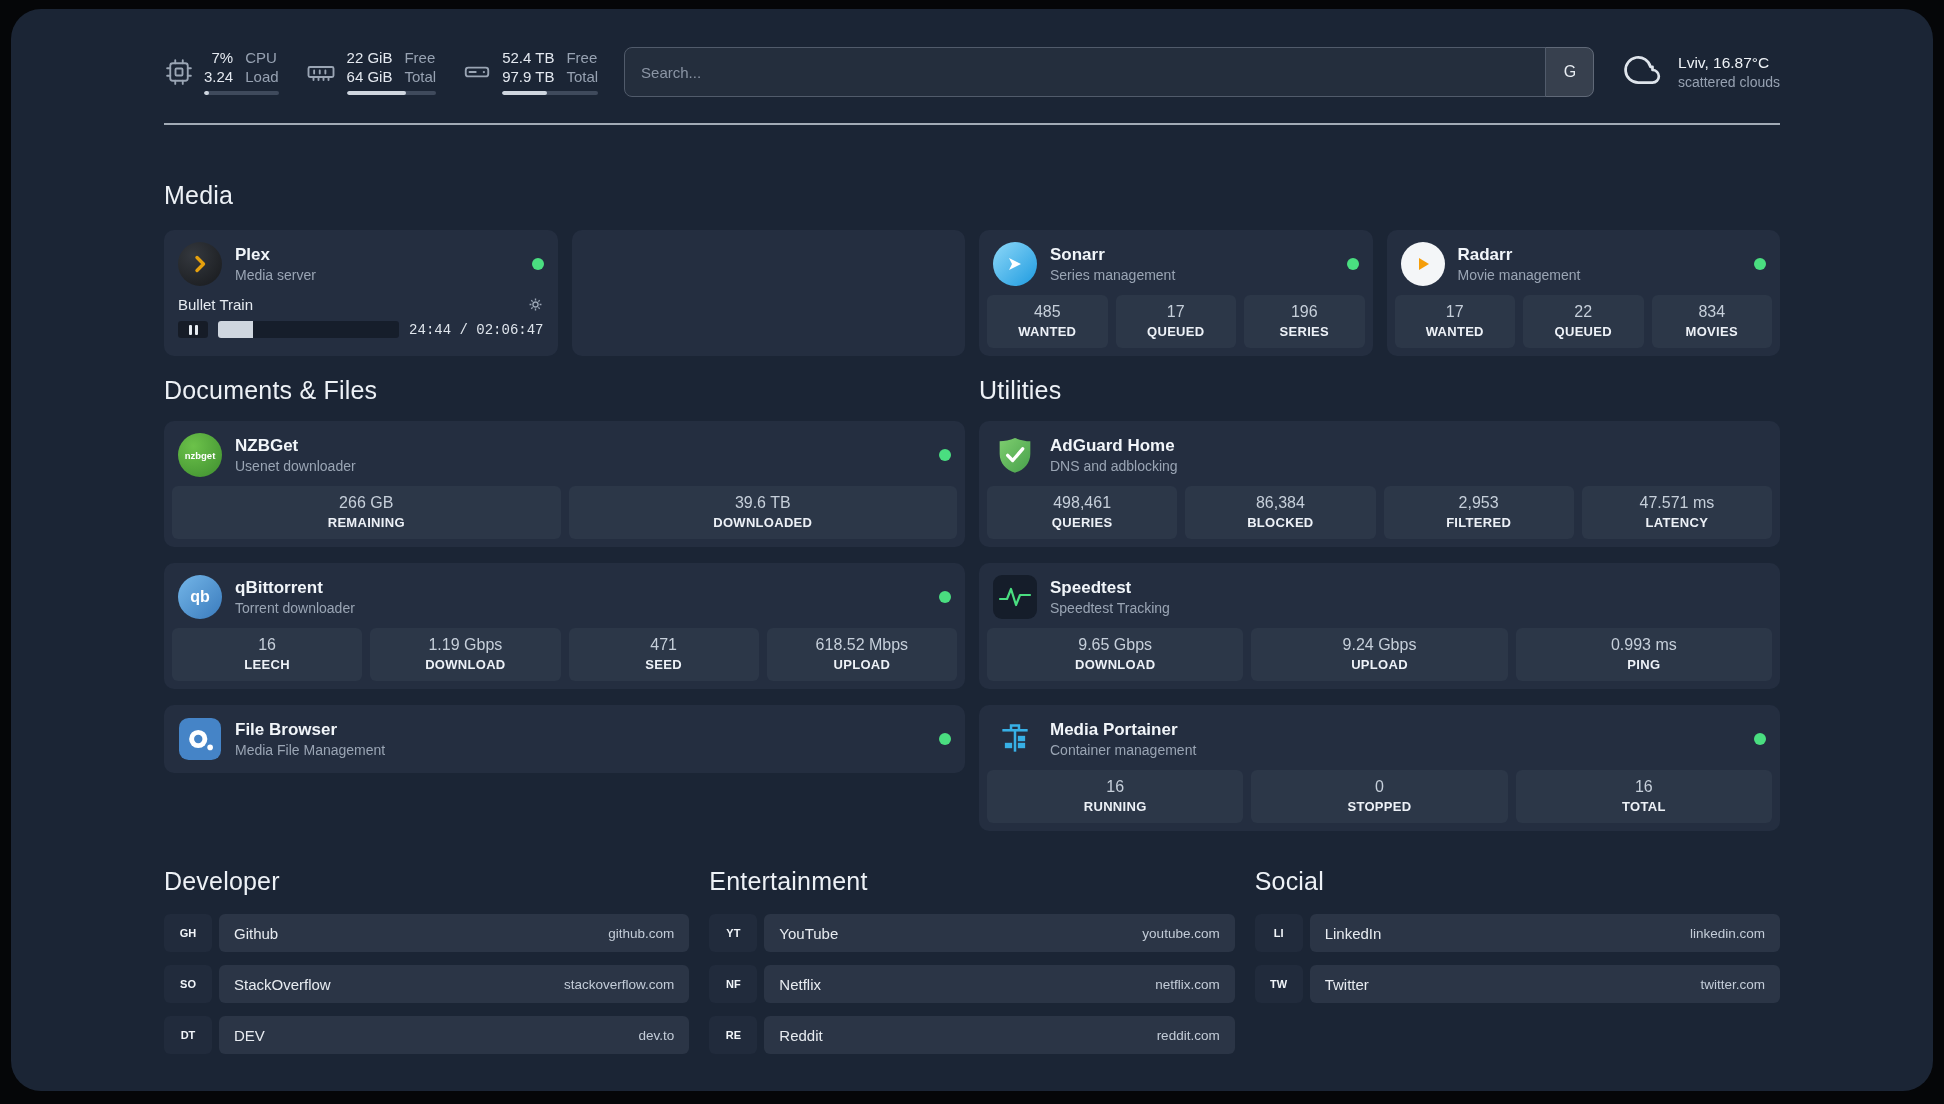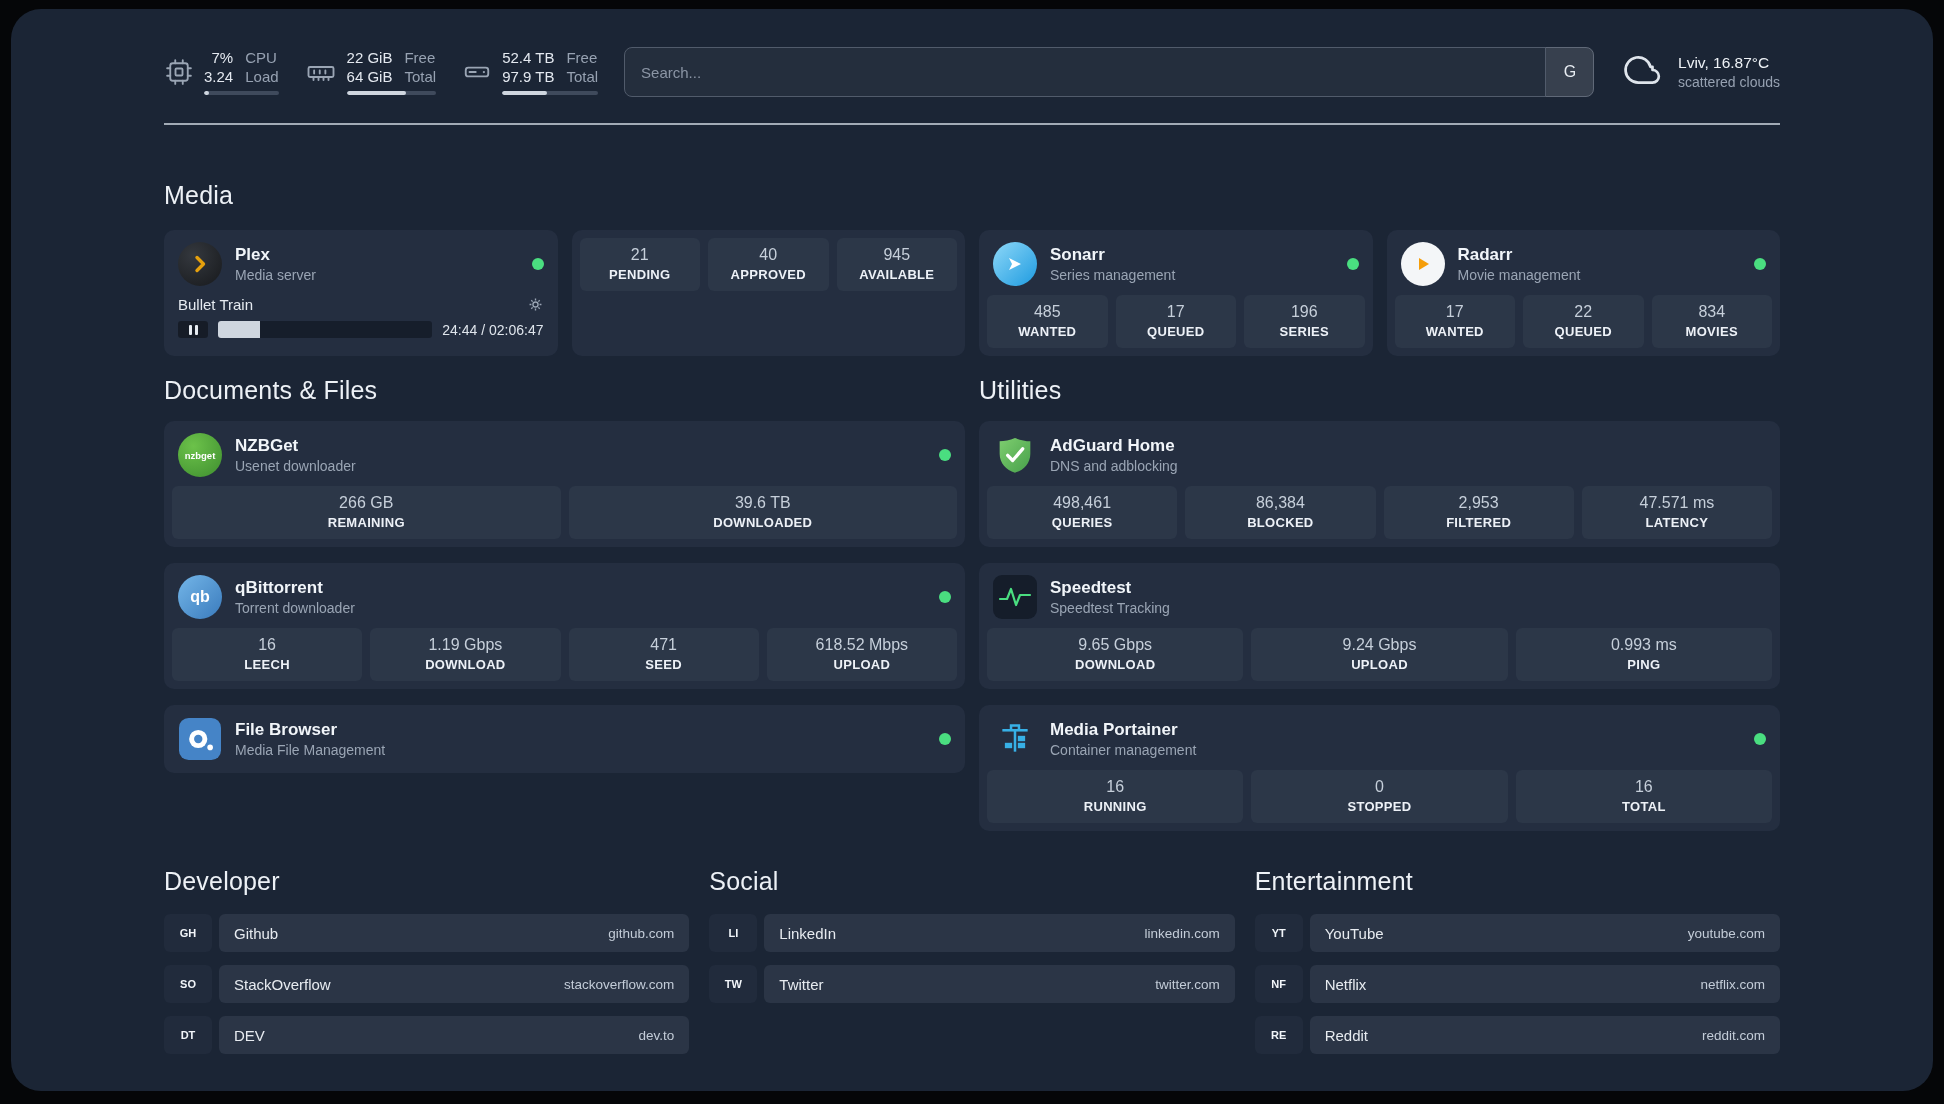--- a/index.html
+++ b/index.html
@@ -60,21 +60,21 @@
 
   
   .np-row{display:flex;align-items:center;justify-content:space-between;padding:1px 6px 8px;color:#e5eaf0;font-size:15px;}
   .gear{display:flex;align-items:center;cursor:pointer;}
   .player-row{display:flex;align-items:center;gap:10px;padding:0 6px 4px;}
   .pausebtn{width:30px;height:17px;background:rgba(0,0,0,0.38);border-radius:3px;display:flex;align-items:center;
     justify-content:center;gap:3px;cursor:pointer;flex:0 0 auto;}
   .pausebtn i{width:3px;height:10px;background:#e7ecf2;border-radius:1px;}
   .ptrack{flex:1;height:17px;background:#161e2b;border-radius:3px;overflow:hidden;}
   .ptrack i{display:block;height:100%;background:#cfd6df;}
-  .ptime{font-size:14px;color:#dfe5ec;white-space:nowrap;}
+  .ptime{font-size:14px;color:#dfe5ec;white-space:nowrap;font-family:Liberation Mono, monospace;}
 
   
   .two-col{display:grid;grid-template-columns:1fr 1fr;column-gap:14px;margin-top:20px;}
   .col-head{margin:0 0 16px;}
   .stack{display:flex;flex-direction:column;gap:16px;}
   .card.compact .card-header{padding-bottom:4px;}
 
   
   .bookmarks{display:grid;grid-template-columns:repeat(3,1fr);column-gap:20px;margin-top:36px;}
   .bm-head{margin:0 0 18px;}
@@ -203,34 +203,20 @@
                 <i></i>
               </span>
         <div class="ptrack">
                 <i style="width: 19.5%;"></i>
               </div>
         <span class="ptime">24:44 / 02:06:47</span>
       </div>
     </div>
 
     <div class="card">
-      <div class="stats">
-        <div class="stat">
-          <div class="sv">21</div>
-          <div class="sl">PENDING</div>
-        </div>
-        <div class="stat">
-          <div class="sv">40</div>
-          <div class="sl">APPROVED</div>
-        </div>
-        <div class="stat">
-          <div class="sv">945</div>
-          <div class="sl">AVAILABLE</div>
-        </div>
-      </div>
     </div>
 
     <div class="card">
       <div class="card-header">
         <div class="icon icon-sonarr">
           <svg width="20" height="20" viewBox="0 0 20 20" fill="#fff">
                   <path d="M4 16 16 10 4 4l3 6z"></path>
                 </svg>
         </div>
         <div class="titles">
@@ -492,58 +478,58 @@
       <div class="bm-row">
         <div class="bm-abbr">DT</div>
         <div class="bm-pill">
           <span class="bm-name">DEV</span>
           <span class="bm-domain">dev.to</span>
         </div>
       </div>
     </div>
 
     <div>
+      <div class="hsec bm-head">Entertainment</div>
+      <div class="bm-row">
+        <div class="bm-abbr">YT</div>
+        <div class="bm-pill">
+          <span class="bm-name">YouTube</span>
+          <span class="bm-domain">youtube.com</span>
+        </div>
+      </div>
+      <div class="bm-row">
+        <div class="bm-abbr">NF</div>
+        <div class="bm-pill">
+          <span class="bm-name">Netflix</span>
+          <span class="bm-domain">netflix.com</span>
+        </div>
+      </div>
+      <div class="bm-row">
+        <div class="bm-abbr">RE</div>
+        <div class="bm-pill">
+          <span class="bm-name">Reddit</span>
+          <span class="bm-domain">reddit.com</span>
+        </div>
+      </div>
+    </div>
+
+    <div>
       <div class="hsec bm-head">Social</div>
       <div class="bm-row">
         <div class="bm-abbr">LI</div>
         <div class="bm-pill">
           <span class="bm-name">LinkedIn</span>
           <span class="bm-domain">linkedin.com</span>
         </div>
       </div>
       <div class="bm-row">
         <div class="bm-abbr">TW</div>
         <div class="bm-pill">
           <span class="bm-name">Twitter</span>
           <span class="bm-domain">twitter.com</span>
-        </div>
-      </div>
-    </div>
-
-    <div>
-      <div class="hsec bm-head">Entertainment</div>
-      <div class="bm-row">
-        <div class="bm-abbr">YT</div>
-        <div class="bm-pill">
-          <span class="bm-name">YouTube</span>
-          <span class="bm-domain">youtube.com</span>
-        </div>
-      </div>
-      <div class="bm-row">
-        <div class="bm-abbr">NF</div>
-        <div class="bm-pill">
-          <span class="bm-name">Netflix</span>
-          <span class="bm-domain">netflix.com</span>
-        </div>
-      </div>
-      <div class="bm-row">
-        <div class="bm-abbr">RE</div>
-        <div class="bm-pill">
-          <span class="bm-name">Reddit</span>
-          <span class="bm-domain">reddit.com</span>
         </div>
       </div>
     </div>
 
   </div>
 
 </div>
 </div>
 </div>
 

